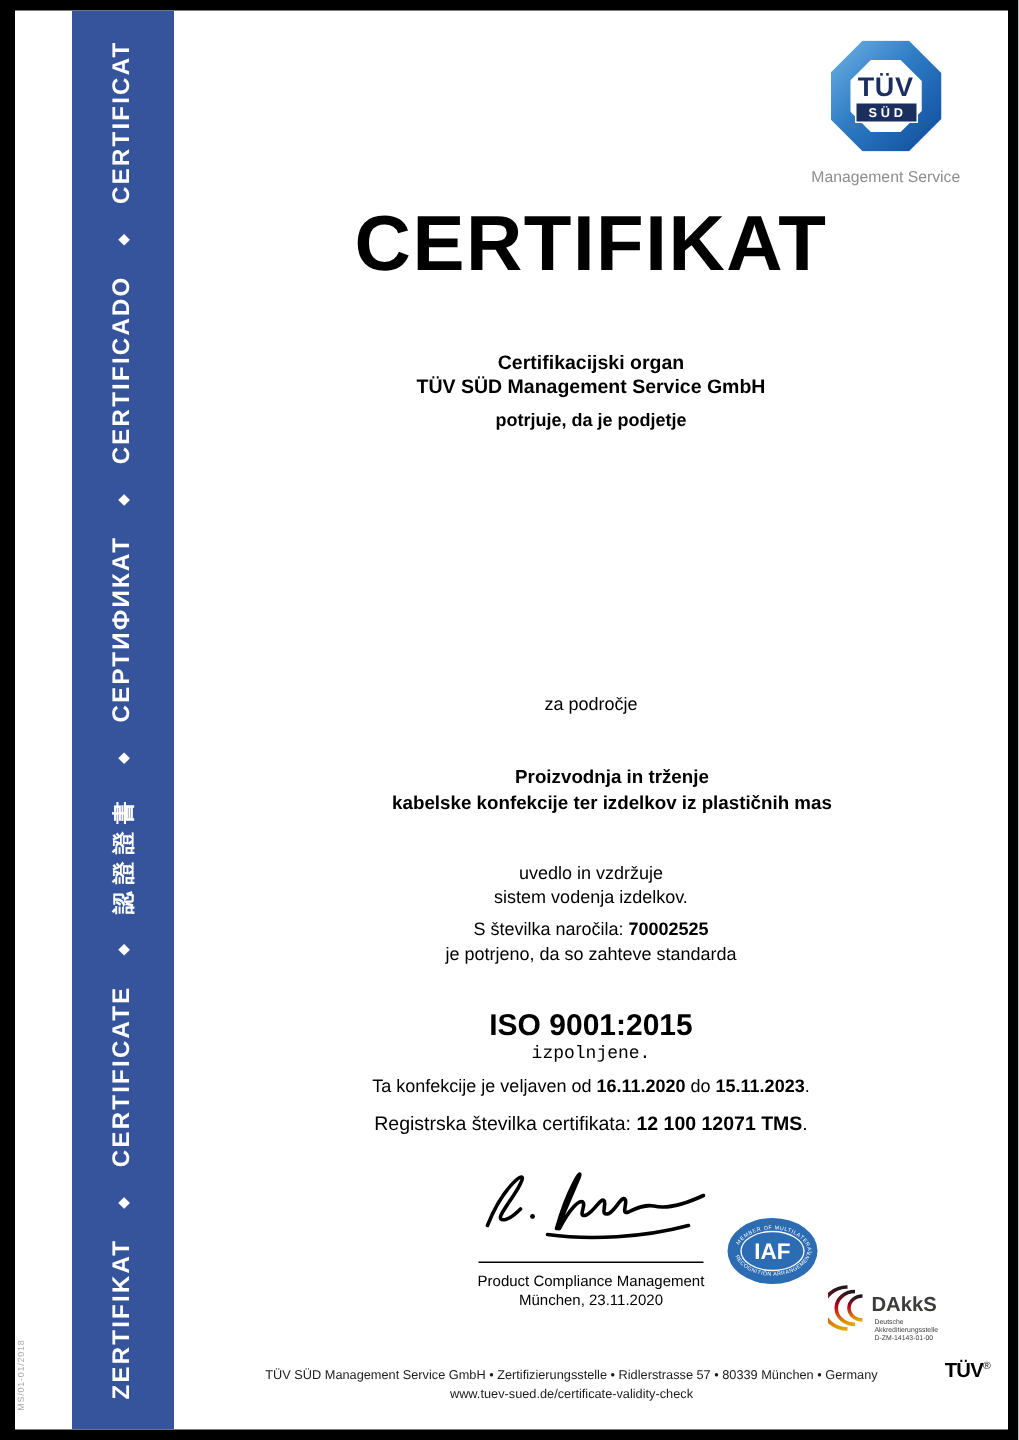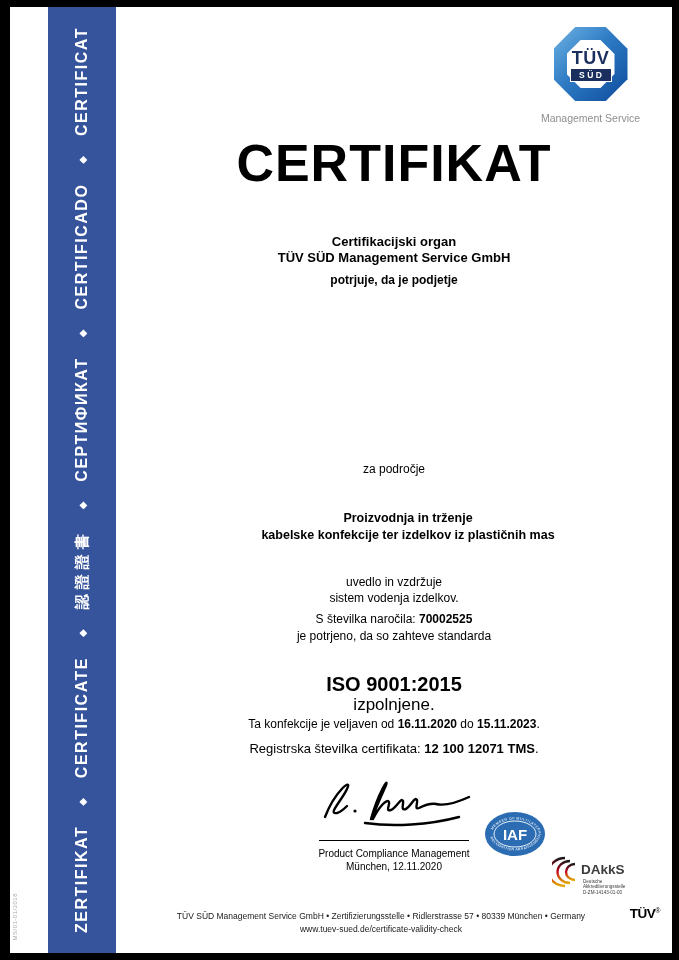--- a/index.html
+++ b/index.html
@@ -47,21 +47,21 @@
   .issuer .gap { height:6px; }
   .issuer .reg { font-weight:bold; font-size:12px; }
   .company { top:317px; }
   .company .name { font-size:17px; font-weight:bold; line-height:22px; margin-bottom:2px; }
   .company .addr { font-size:13px; font-weight:bold; line-height:16.5px; }
   .za { top:455px; font-size:12px; }
   .scope { top:503px; font-size:12.5px; font-weight:bold; line-height:17px;padding-left:28px; }
   .st1 { top:567px; font-size:12px; line-height:16px; }
   .st2 { top:604px; font-size:12px; line-height:17px; }
   .iso { top:646px; font-size:20px; font-weight:bold;margin-top:20px; }
-  .st3 { top:688px; font-size:17px; }
+  .st3 { top:688px; font-size:12px;font-family:Liberation Mono, monospace; }
   .st4 { top:710px; font-size:12px; }
   .st5 { top:734px; font-size:13px; }
   
   .sig-block { position:absolute; top:766px; left:0; right:0; text-align:center; }
   .sig-line { width:150px; border-top:1px solid #000; margin:1px auto 6px auto; }
   .sig-role { font-size:10px; line-height:13px; }
   
   .iaf { position:absolute; left:474px; top:804px; }
   .dakks { position:absolute; left:542px; top:848px; }
   
@@ -137,21 +137,21 @@
       <svg width="170" height="62" viewBox="0 0 170 62">
         <g fill="none" stroke="#000" stroke-width="2.4" stroke-linecap="round">
           <path d="M16 44 C 26 18, 44 4, 38 16 C 33 27, 18 42, 28 40 C 32 39, 36 35, 38 33"></path>
           <circle cx="46" cy="38" r="1.6" fill="#000" stroke="none"></circle>
           <path d="M62 46 C 70 18, 80 4, 77 12 C 72 24, 61 48, 64 46 C 70 34, 78 25, 80 29 C 81 32, 76 39, 82 37 C 88 34, 92 24, 94 28 C 95 31, 91 38, 97 36 C 102 33, 106 23, 108 27 C 109 30, 105 37, 110 35 C 116 32, 121 30, 127 31 C 135 33, 147 30, 160 24"></path>
           <path d="M56 50 C 84 54, 120 52, 150 44"></path>
         </g>
       </svg>
       <div class="sig-line"></div>
       <div class="sig-role">Product Compliance Management</div>
-      <div class="sig-role">München, 12.11.2020</div>
+      <div class="sig-role">München, 23.11.2020</div>
     </div>
 
     <div class="cline footer">
       <div>TÜV SÜD Management Service GmbH • Zertifizierungsstelle • Ridlerstrasse 57 • 80339 München • Germany</div>
       <div>www.tuev-sued.de/certificate-validity-check</div>
     </div>
   </div>
 
   <div class="iaf">
     <svg width="62" height="46" viewBox="0 0 62 46">

